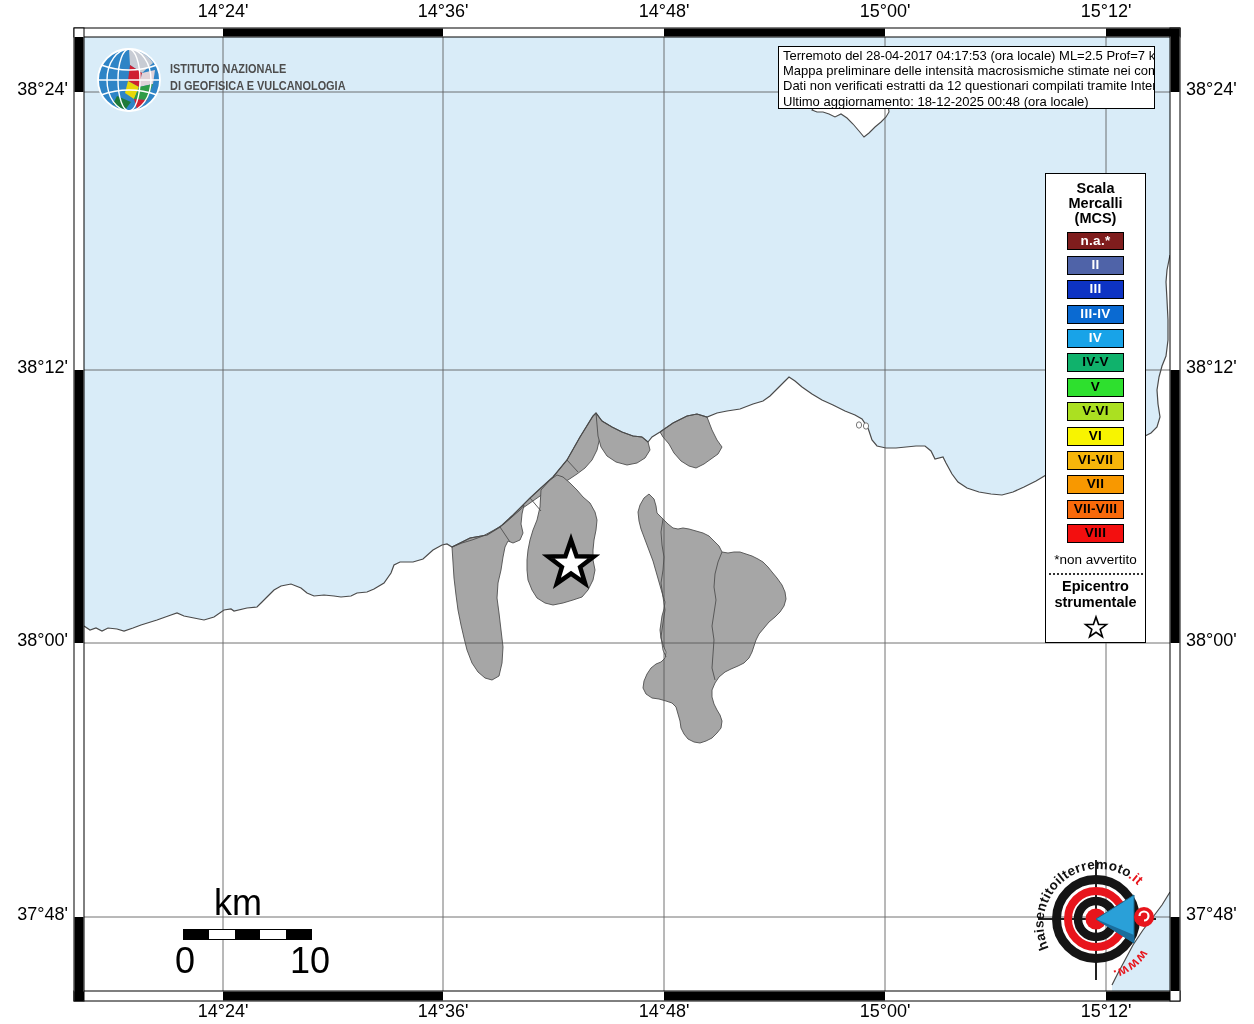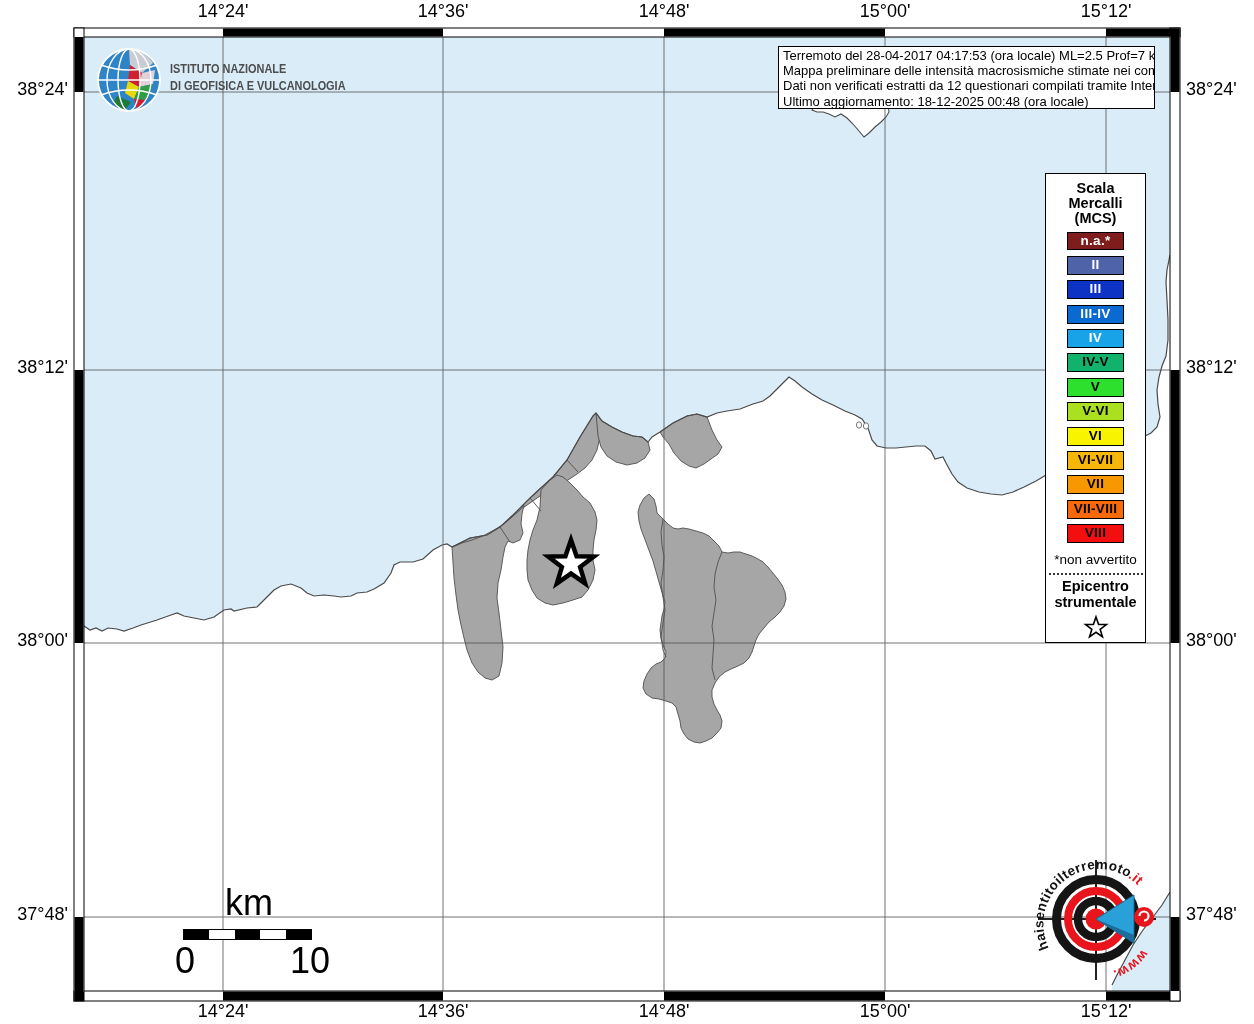--- a/index.html
+++ b/index.html
@@ -21,21 +21,21 @@
   .swatch{width:57px;height:19px;border:1px solid #000;box-sizing:border-box;margin-top:5.5px;
           font-weight:bold;font-size:13.5px;line-height:16px;text-align:center;letter-spacing:.3px;}
   .swatch:first-of-type{margin-top:7px;}
   .lg-note{font-size:13.5px;margin-top:9px;}
   .lg-divider{width:94px;border-top:2px dotted #333;margin-top:6px;}
   .lg-epi{font-weight:bold;font-size:14.5px;line-height:15.5px;text-align:center;margin-top:4px;}
   .scalebar{position:absolute;left:183px;top:929px;width:127px;height:9px;border:1px solid #000;
             display:flex;}
   .scalebar .seg{flex:1 1 0;height:100%;}
   .seg.b{background:#000;} .seg.w{background:#fff;}
-  .sb-km{position:absolute;left:211px;top:882px;width:76px;text-align:center;font-size:36px;}
+  .sb-km{position:absolute;left:200px;top:882px;width:76px;text-align:center;font-size:36px;}
   .sb-0{position:absolute;left:165px;top:940px;width:40px;text-align:center;font-size:36px;}
   .sb-10{position:absolute;left:288px;top:940px;width:44px;text-align:center;font-size:36px;}
   .ingv-text{position:absolute;left:170px;top:60px;font-size:13px;font-weight:bold;color:#4d4d4d;
              line-height:17px;transform:scaleX(.84);transform-origin:left top;white-space:nowrap;}
   #ingv-globe{position:absolute;left:95px;top:46px;}
   #hsit{position:absolute;left:1028px;top:852px;}
 </style>
 </head>
 <body>
 

